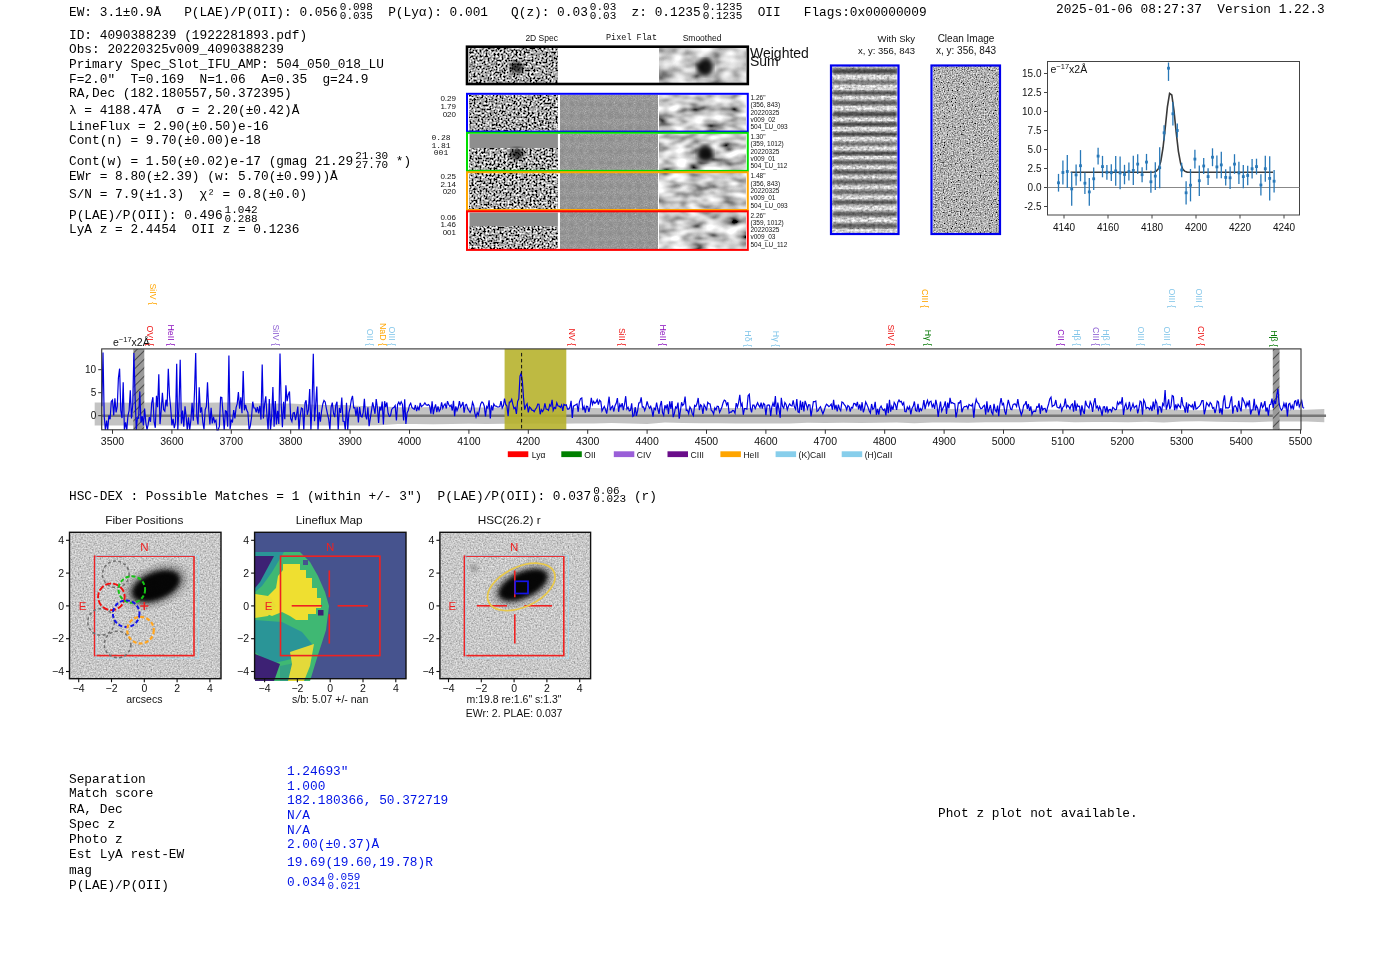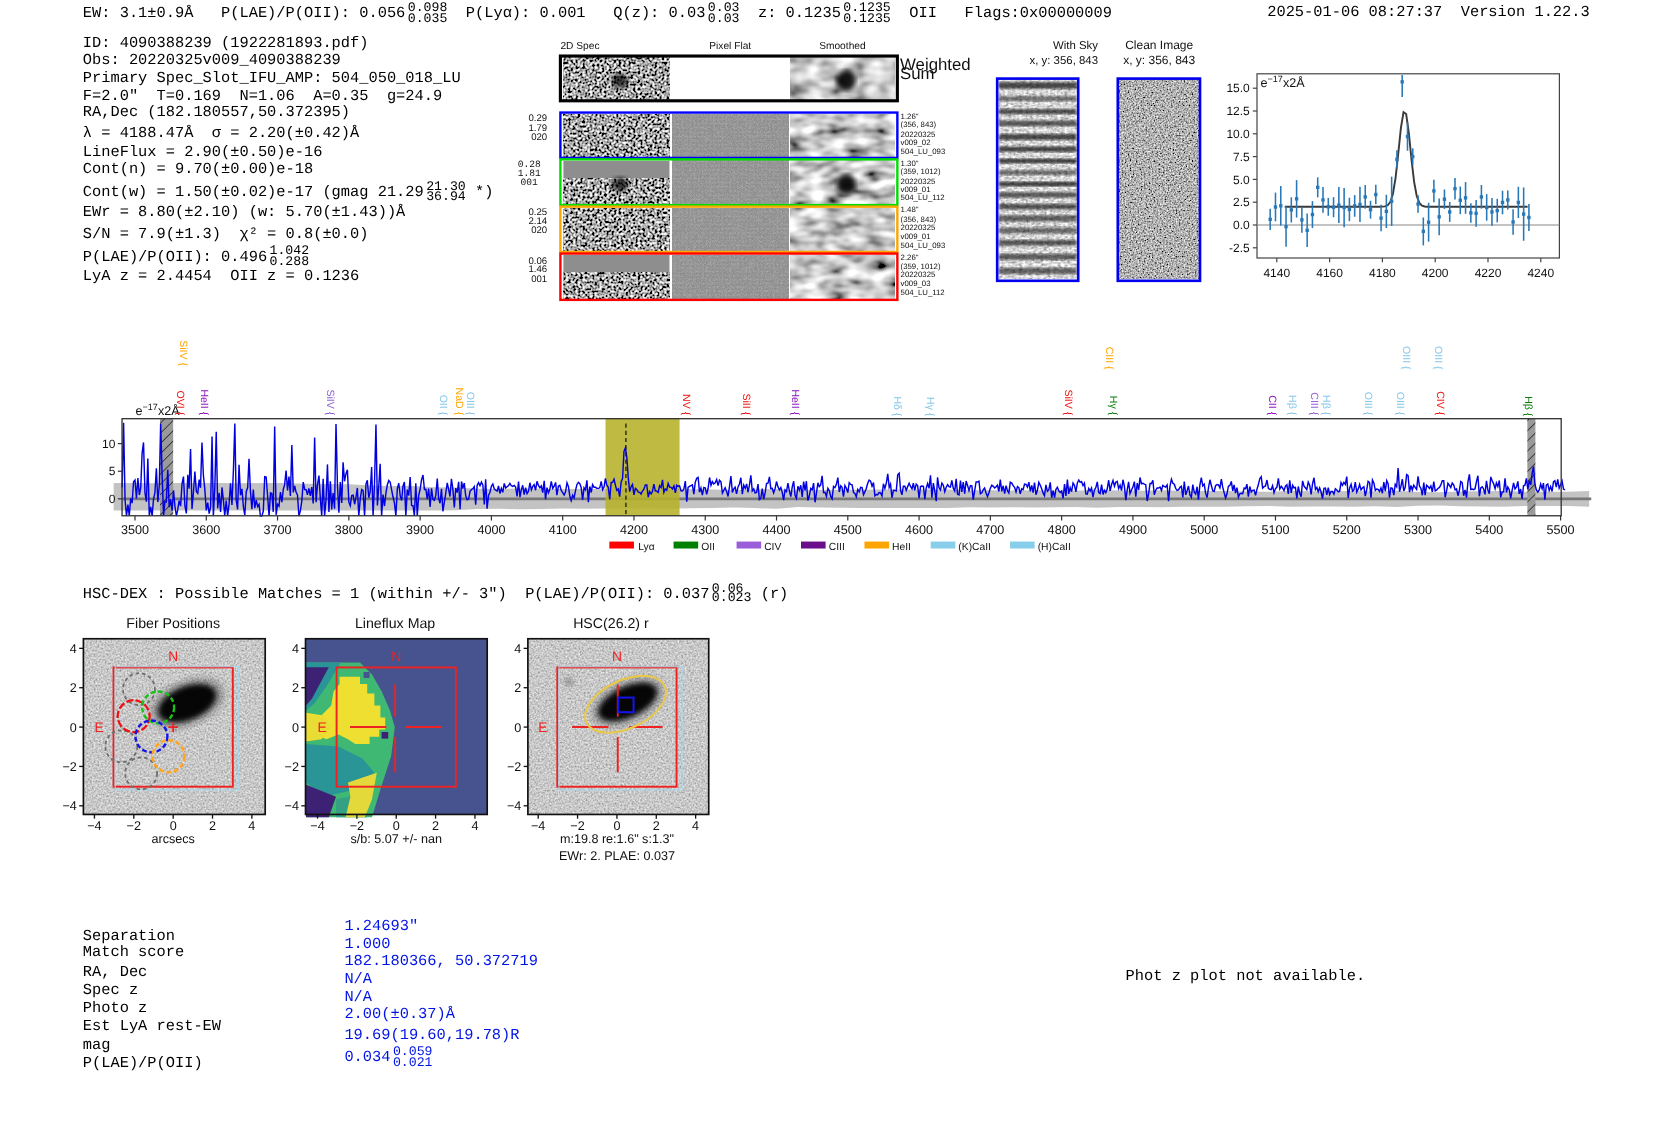--- a/index.html
+++ b/index.html
@@ -509,22 +509,22 @@
 <div class="abs mono" style="left:69px;top:3px">EW: 3.1±0.9Å   P(LAE)/P(OII): 0.056<span class="stk"><span>0.098</span><span>0.035</span></span>  P(Lyα): 0.001   Q(z): 0.03<span class="stk"><span>0.03</span><span>0.03</span></span>  z: 0.1235<span class="stk"><span>0.1235</span><span>0.1235</span></span>  OII   Flags:0x00000009</div>
 <div class="abs mono" style="left:1056px;top:3px">2025-01-06 08:27:37  Version 1.22.3</div>
 <div class="abs mono" style="left:69px;top:28.5px">ID: 4090388239 (1922281893.pdf)</div>
 <div class="abs mono" style="left:69px;top:43.4px">Obs: 20220325v009_4090388239</div>
 <div class="abs mono" style="left:69px;top:58.1px">Primary Spec_Slot_IFU_AMP: 504_050_018_LU</div>
 <div class="abs mono" style="left:69px;top:72.8px">F=2.0"  T=0.169  N=1.06  A=0.35  g=24.9</div>
 <div class="abs mono" style="left:69px;top:87.1px">RA,Dec (182.180557,50.372395)</div>
 <div class="abs mono" style="left:69px;top:103.6px">λ = 4188.47Å  σ = 2.20(±0.42)Å</div>
 <div class="abs mono" style="left:69px;top:119.8px">LineFlux = 2.90(±0.50)e-16</div>
 <div class="abs mono" style="left:69px;top:133.9px">Cont(n) = 9.70(±0.00)e-18</div>
-<div class="abs mono" style="left:69px;top:151.9px">Cont(w) = 1.50(±0.02)e-17 (gmag 21.29<span class="stk"><span>21.30</span><span>36.94</span></span> *)</div>
-<div class="abs mono" style="left:69px;top:169.9px">EWr = 8.80(±2.10) (w: 5.70(±1.43))Å</div>
+<div class="abs mono" style="left:69px;top:151.9px">Cont(w) = 1.50(±0.02)e-17 (gmag 21.29<span class="stk"><span>21.30</span><span>27.70</span></span> *)</div>
+<div class="abs mono" style="left:69px;top:169.9px">EWr = 8.80(±2.39) (w: 5.70(±0.99))Å</div>
 <div class="abs mono" style="left:69px;top:187.9px">S/N = 7.9(±1.3)  χ² = 0.8(±0.0)</div>
 <div class="abs mono" style="left:69px;top:206.4px">P(LAE)/P(OII): 0.496<span class="stk"><span>1.042</span><span>0.288</span></span></div>
 <div class="abs mono" style="left:69px;top:222.7px">LyA z = 2.4454  OII z = 0.1236</div>
 <div class="abs mono" style="left:69px;top:486.5px">HSC-DEX : Possible Matches = 1 (within +/- 3")  P(LAE)/P(OII): 0.037<span class="stk"><span>0.06</span><span>0.023</span></span> (r)</div>
 <div class="abs mono" style="left:69px;top:772.5px">Separation</div>
 <div class="abs mono" style="left:69px;top:787.4px">Match score</div>
 <div class="abs mono" style="left:69px;top:802.8px">RA, Dec</div>
 <div class="abs mono" style="left:69px;top:818.3px">Spec z</div>
 <div class="abs mono" style="left:69px;top:832.8px">Photo z</div>
 <div class="abs mono" style="left:69px;top:848.3px">Est LyA rest-EW</div>
@@ -532,22 +532,22 @@
 <div class="abs mono" style="left:69px;top:879.1px">P(LAE)/P(OII)</div>
 <div class="abs mono blue" style="left:287px;top:764.8px">1.24693"</div>
 <div class="abs mono blue" style="left:287px;top:779.7px">1.000</div>
 <div class="abs mono blue" style="left:287px;top:793.8px">182.180366, 50.372719</div>
 <div class="abs mono blue" style="left:287px;top:808.7px">N/A</div>
 <div class="abs mono blue" style="left:287px;top:823.6px">N/A</div>
 <div class="abs mono blue" style="left:287px;top:838.1px">2.00(±0.37)Å</div>
 <div class="abs mono blue" style="left:287px;top:855.5px">19.69(19.60,19.78)R</div>
 <div class="abs mono blue" style="left:287px;top:873.0px">0.034<span class="stk"><span>0.059</span><span>0.021</span></span></div>
 <div class="abs mono" style="left:938px;top:806.5px">Phot z plot not available.</div>
-<div class="abs" style="left:467px;top:33px;width:91px;text-align:left;font-family:'Liberation Sans',sans-serif;font-size:8.5px;color:#111">2D Spec</div>
-<div class="abs" style="left:560px;top:33px;width:97px;text-align:center;font-family:Liberation Sans, sans-serif;font-size:8.5px;color:#111">Pixel Flat</div>
+<div class="abs" style="left:467px;top:33px;width:91px;text-align:right;font-family:'Liberation Sans',sans-serif;font-size:8.5px;color:#111">2D Spec</div>
+<div class="abs" style="left:560px;top:33px;width:97px;text-align:right;font-family:Liberation Mono, monospace;font-size:8.5px;color:#111">Pixel Flat</div>
 <div class="abs" style="left:657px;top:33px;width:90px;text-align:center;font-family:'Liberation Sans',sans-serif;font-size:8.5px;color:#111">Smoothed</div>
 <div class="abs" style="left:750px;top:49px;font-family:'Liberation Sans',sans-serif;font-size:14px;line-height:8.3px;color:#111">Weighted<br>Sum</div>
 <div class="abs" style="left:426px;top:95.0px;width:30px;text-align:right;font-family:'Liberation Sans',sans-serif;font-size:8px;line-height:7.8px;color:#111">0.29<br>1.79<br>020</div>
 <div class="abs" style="left:426px;top:133.8px;width:30px;text-align:center;font-family:Liberation Mono, monospace;font-size:8px;line-height:7.8px;color:#111">0.28<br>1.81<br>001</div>
 <div class="abs" style="left:426px;top:172.8px;width:30px;text-align:right;font-family:'Liberation Sans',sans-serif;font-size:8px;line-height:7.8px;color:#111">0.25<br>2.14<br>020</div>
 <div class="abs" style="left:426px;top:213.5px;width:30px;text-align:right;font-family:'Liberation Sans',sans-serif;font-size:8px;line-height:7.8px;color:#111">0.06<br>1.46<br>001</div>
 <div class="abs" style="left:750.5px;top:94.0px;font-family:'Liberation Sans',sans-serif;font-size:6.5px;line-height:7.3px;color:#111">1.26"<br>(356, 843)<br>20220325<br>v009_02<br>504_LU_093</div>
 <div class="abs" style="left:750.5px;top:133.2px;font-family:'Liberation Sans',sans-serif;font-size:6.5px;line-height:7.3px;color:#111">1.30"<br>(359, 1012)<br>20220325<br>v009_01<br>504_LU_112</div>
 <div class="abs" style="left:750.5px;top:172.4px;font-family:'Liberation Sans',sans-serif;font-size:6.5px;line-height:7.3px;color:#111">1.48"<br>(356, 843)<br>20220325<br>v009_01<br>504_LU_093</div>
 <div class="abs" style="left:750.5px;top:211.6px;font-family:'Liberation Sans',sans-serif;font-size:6.5px;line-height:7.3px;color:#111">2.26"<br>(359, 1012)<br>20220325<br>v009_03<br>504_LU_112</div>

